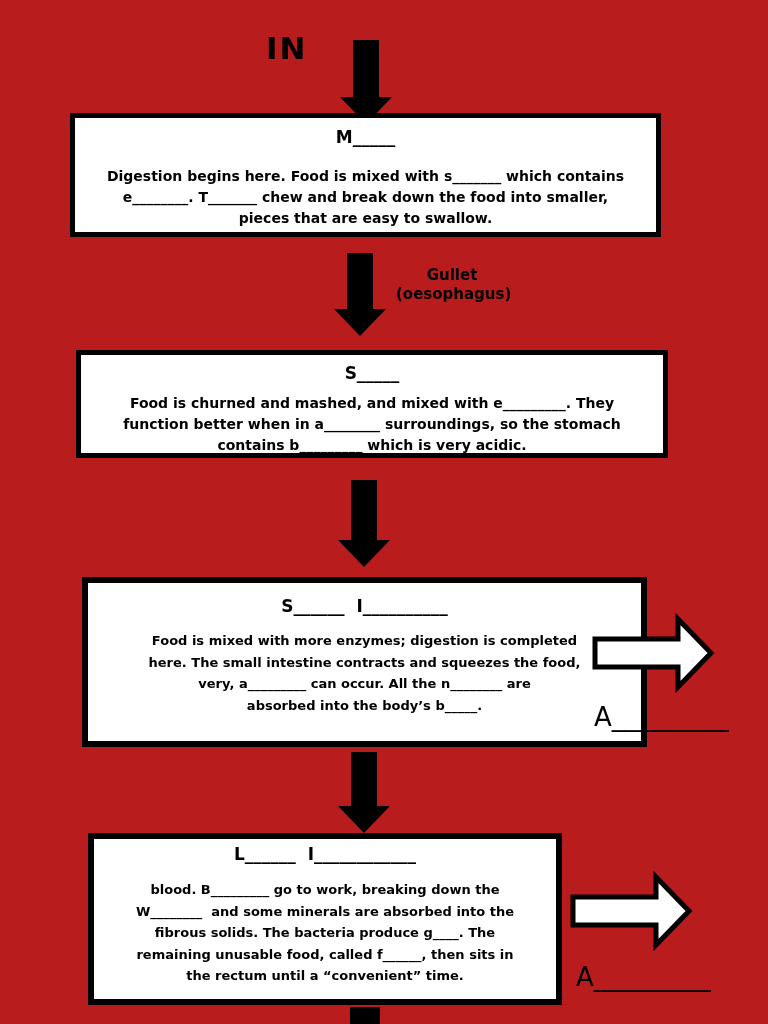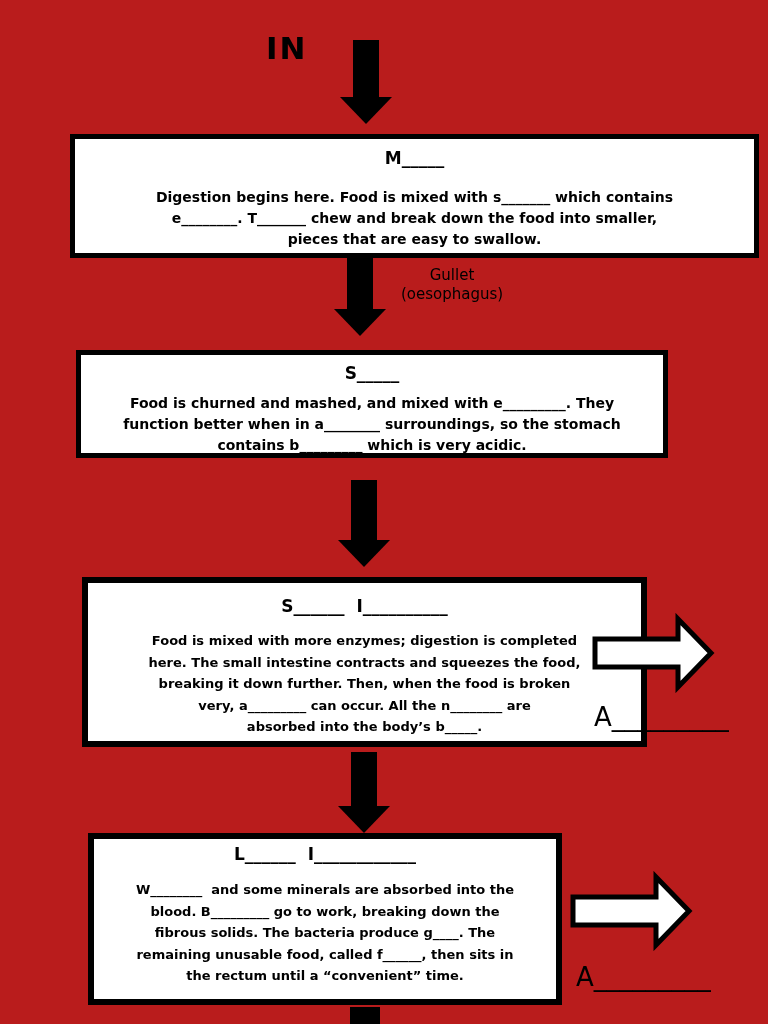--- a/index.html
+++ b/index.html
@@ -41,38 +41,38 @@
   .flow-box.thick { border-width: 6px; }
   .box-title {
     font-weight: bold;
     font-size: 17px;
     line-height: 22px;
     white-space: pre;
   }
   .box-body { font-weight: bold; }
   .box-body .line { white-space: nowrap; }
 
-  #mouth-box   { left: 70px;  top: 134px; width: 689px; height: 124px; padding-top: 8px; }
+  #mouth-box   { left: 70px;  top: 113px; width: 591px; height: 124px; padding-top: 8px; }
   #mouth-box .box-body   { margin-top: 18px; font-size: 14px; line-height: 21px; }
 
   #stomach-box { left: 76px;  top: 350px; width: 592px; height: 108px; padding-top: 7px; }
   #stomach-box .box-body { margin-top: 9px;  font-size: 14px; line-height: 21px; }
 
   #small-intestine-box { left: 82px; top: 577px; width: 565px; height: 170px; padding-top: 12px; }
   #small-intestine-box .box-body { margin-top: 13px; font-size: 13px; line-height: 21.5px; }
 
   #large-intestine-box { left: 88px; top: 833px; width: 474px; height: 172px; padding-top: 4px; }
   #large-intestine-box .box-body { margin-top: 14px; font-size: 13px; line-height: 21.5px; }
 
   .gullet-label {
     position: absolute;
     left: 396px; top: 266px;
     width: 112px;
     text-align: center;
-    font-weight: normal;
+    font-weight: bold;
     font-size: 15px;
     line-height: 19px;
   }
 
   .right-arrow { position: absolute; }
 
   .side-label {
     position: absolute;
     font-weight: normal;
     font-size: 26px;
@@ -130,43 +130,42 @@
   <div class="down-arrow" style="left:338px; top:480px;">
     <div class="shaft" style="height:60px;"></div>
     <div class="head"></div>
   </div>
 
   <div class="flow-box thick" id="small-intestine-box">
     <div class="box-title">S______&nbsp;&nbsp;I__________</div>
     <div class="box-body">
       <div class="line">Food is mixed with more enzymes; digestion is completed</div>
       <div class="line">here. The small intestine contracts and squeezes the food,</div>
-      <div class="line">breaking it down further. Then, when the food is broken</div>
       <div class="line">very, a_________ can occur. All the n________ are</div>
       <div class="line">absorbed into the body’s b_____.</div>
     </div>
   </div>
 
   <div class="right-arrow" style="left:592px; top:613px;">
     <svg width="124" height="80" viewBox="0 0 124 80">
       <polygon points="3,26 86,26 86,6 119,40 86,74 86,54 3,54" fill="#ffffff" stroke="#000000" stroke-width="5"></polygon>
     </svg>
   </div>
   <div class="side-label" id="side-label-1">A_________</div>
 
   <div class="down-arrow" style="left:338px; top:752px;">
     <div class="shaft" style="height:54px;"></div>
     <div class="head"></div>
   </div>
 
   <div class="flow-box thick" id="large-intestine-box">
     <div class="box-title">L______&nbsp;&nbsp;I____________</div>
     <div class="box-body">
+      <div class="line">blood. B_________ go to work, breaking down the</div>
       <div class="line">W________ &nbsp;and some minerals are absorbed into the</div>
-      <div class="line">blood. B_________ go to work, breaking down the</div>
       <div class="line">fibrous solids. The bacteria produce g____. The</div>
       <div class="line">remaining unusable food, called f______, then sits in</div>
       <div class="line">the rectum until a “convenient” time.</div>
     </div>
   </div>
 
   <div class="right-arrow" style="left:570px; top:871px;">
     <svg width="124" height="80" viewBox="0 0 124 80">
       <polygon points="3,26 86,26 86,6 119,40 86,74 86,54 3,54" fill="#ffffff" stroke="#000000" stroke-width="5"></polygon>
     </svg>

